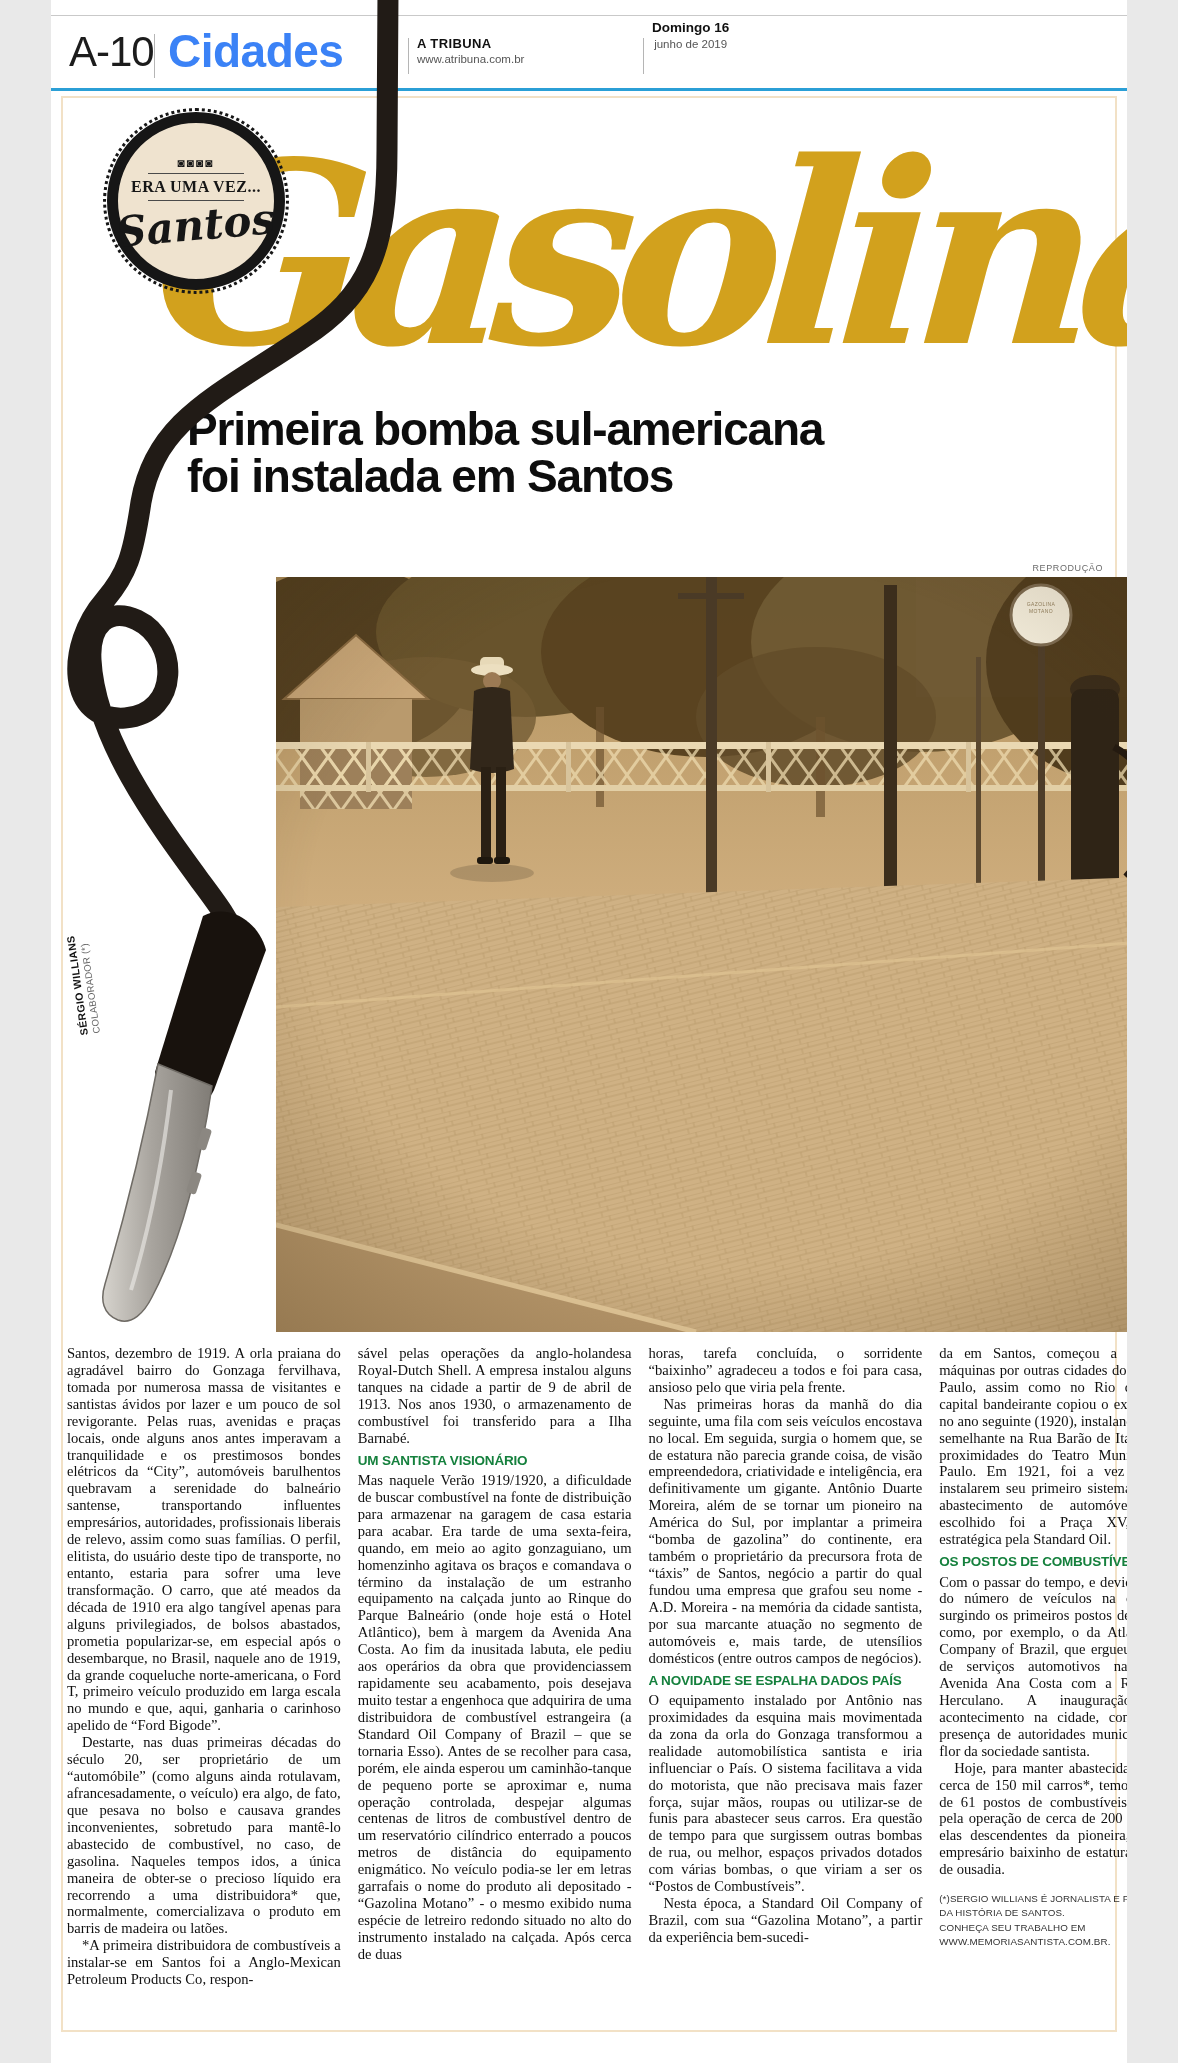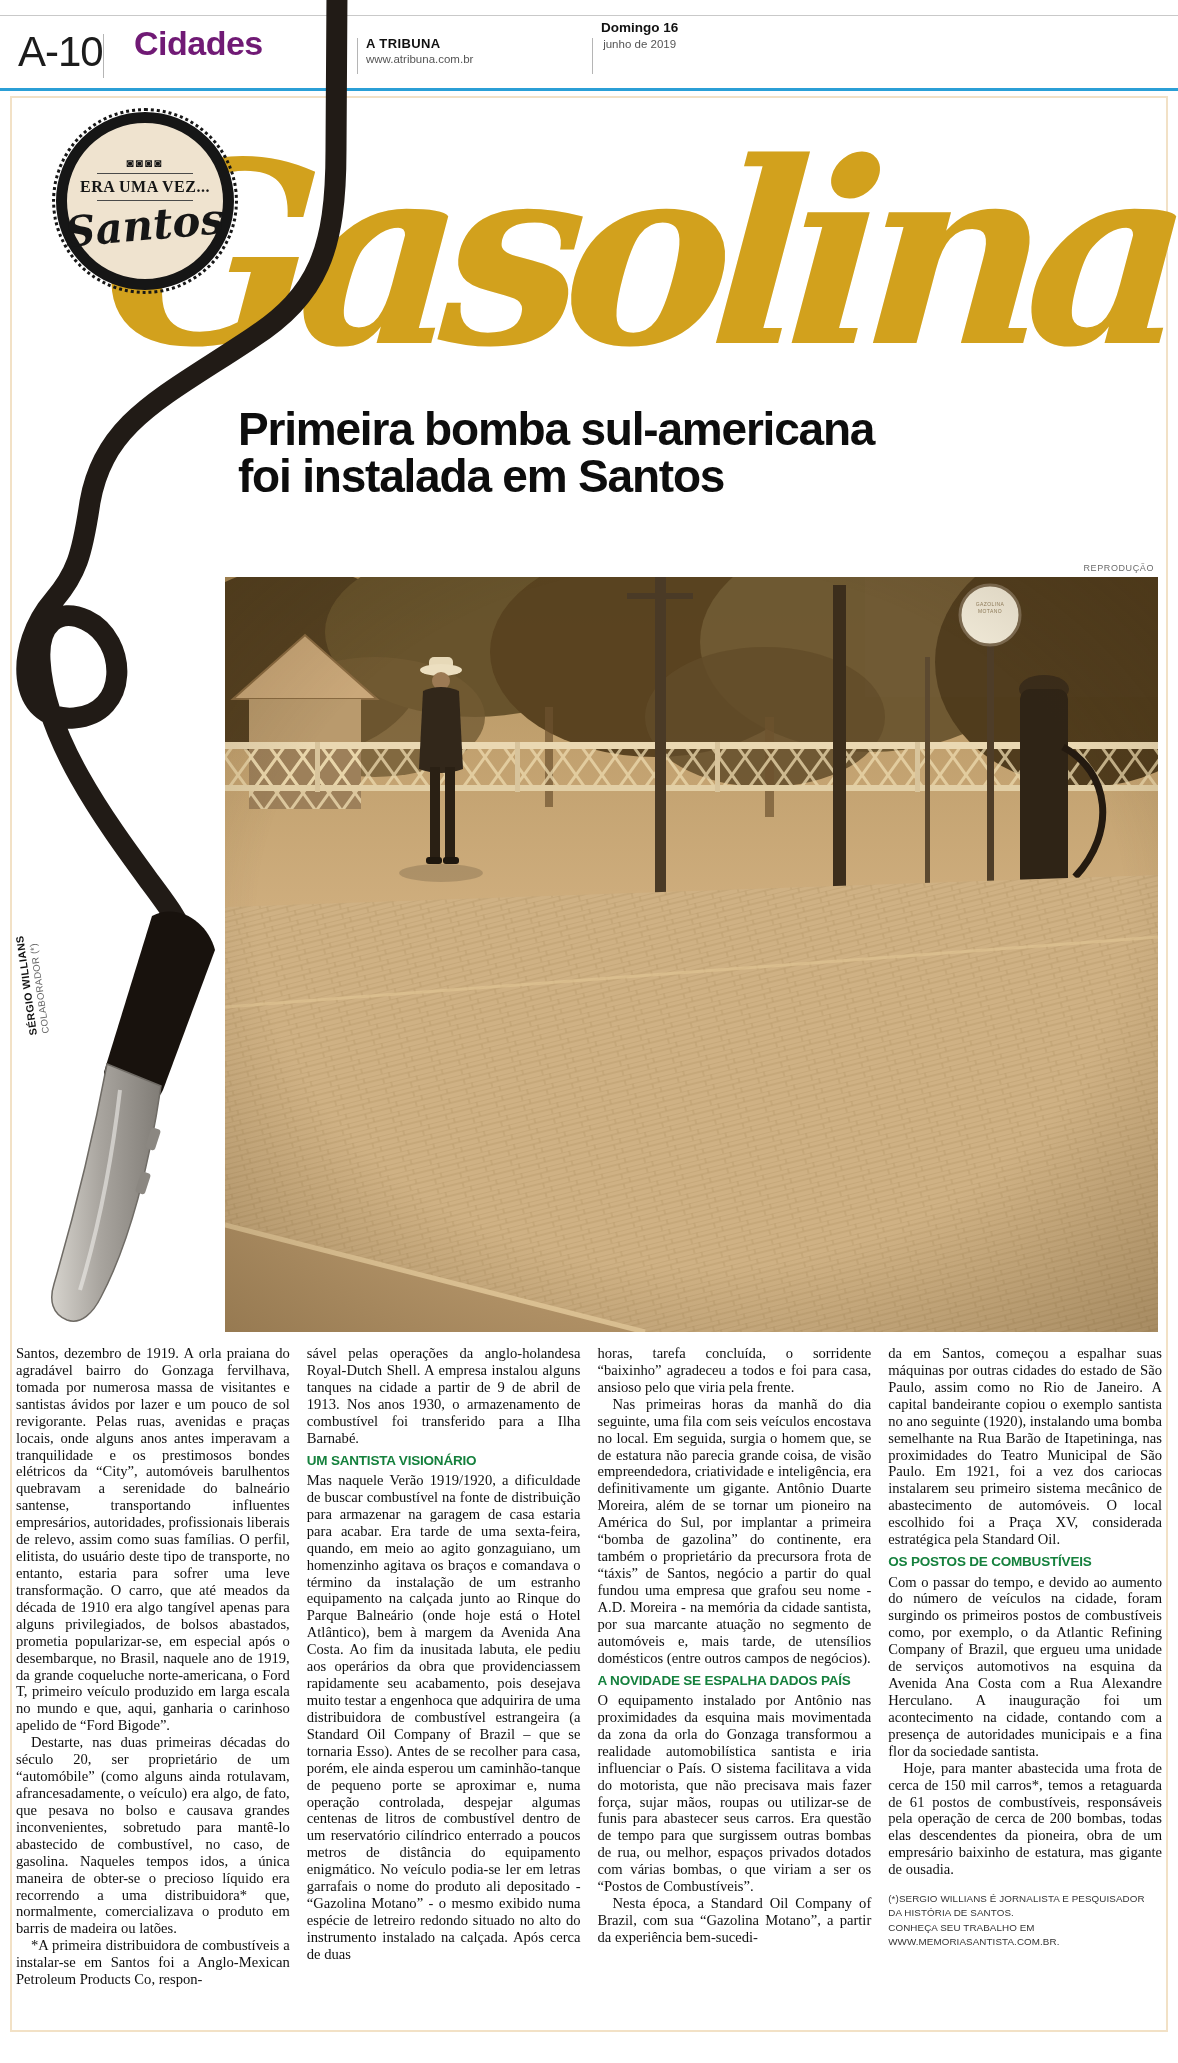--- a/index.html
+++ b/index.html
@@ -1,25 +1,25 @@
 <!DOCTYPE html>
 <html><head>
 <meta charset="utf-8">
 <style>
   html,body{margin:0;padding:0;background:#e9e9e9;}
-  #page{position:relative;width:1178px;height:2063px;background:#ffffff;margin:0 auto;
+  #page{position:relative;width:1076px;height:2063px;background:#ffffff;margin:0 auto;
         overflow:hidden;font-family:"Liberation Sans",sans-serif;}
 
   
   .top-rule{position:absolute;top:15px;left:0;width:100%;height:1px;background:#c9c9c9;}
   .page-num{position:absolute;top:28px;left:18px;font-size:42px;font-weight:300;
             letter-spacing:-1px;color:#1c1c1c;}
   .hdr-divider{position:absolute;width:1px;background:#b5b5b5;}
-  .section-title{position:absolute;top:24px;left:134px;font-size:34px;font-weight:700;
-                 color:#701a75;letter-spacing:-0.5px;}
+  .section-title{position:absolute;top:24px;left:117px;font-size:46px;font-weight:700;
+                 color:#3b82f6;letter-spacing:-0.5px;}
   .masthead{position:absolute;top:36px;left:366px;line-height:1.25;}
   .masthead .b1{font-size:13px;font-weight:700;letter-spacing:.4px;color:#111;}
   .masthead .b2{font-size:11.5px;color:#555;}
   .dateblock{position:absolute;top:20px;left:601px;line-height:1.25;text-align:center;}
   .dateblock .b1{font-size:13.5px;font-weight:700;color:#111;}
   .dateblock .b2{font-size:11.5px;color:#555;}
   .blue-rule{position:absolute;top:88px;left:0;width:100%;height:3px;background:#2b9fd6;}
 
   
   .frame{position:absolute;left:10px;right:10px;top:96px;bottom:31px;

